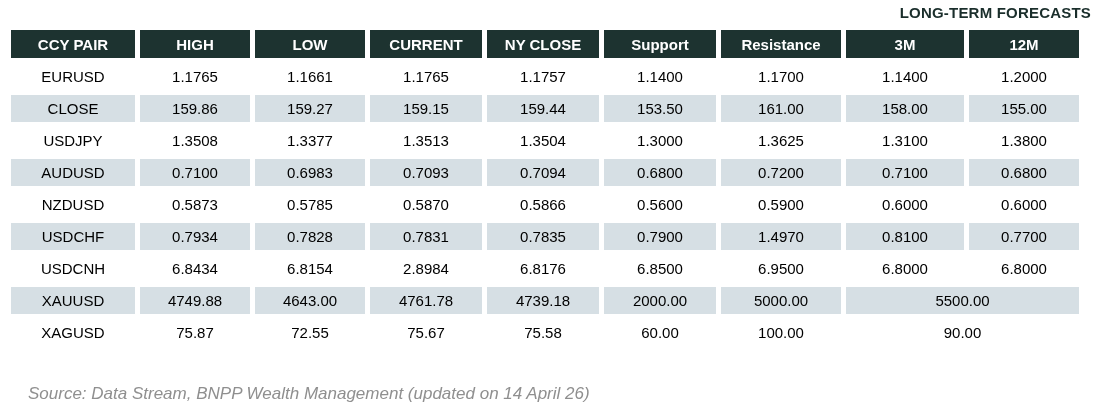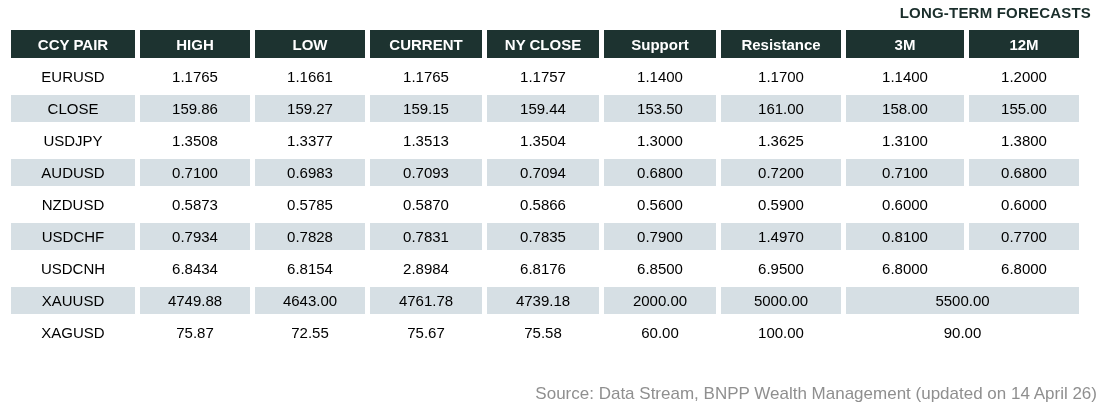--- a/index.html
+++ b/index.html
@@ -62,23 +62,25 @@
     background: var(--row-bg);
   }
   table.fx-table tbody tr:nth-child(even) td {
     background: var(--stripe-bg);
   }
   .source-note {
     position: absolute;
     top: 384px;
     left: 0;
     width: 1097px;
-    text-align: right;
+    text-align: left;
     font-size: 17px;
+    font-style: italic;
     color: var(--source-color);
+    padding-left: 28px;
   }
 </style>
 </head>
 <body>
 
 <div class="page">
 
   <div class="forecast-label">LONG-TERM FORECASTS</div>
 
   <table class="fx-table">

